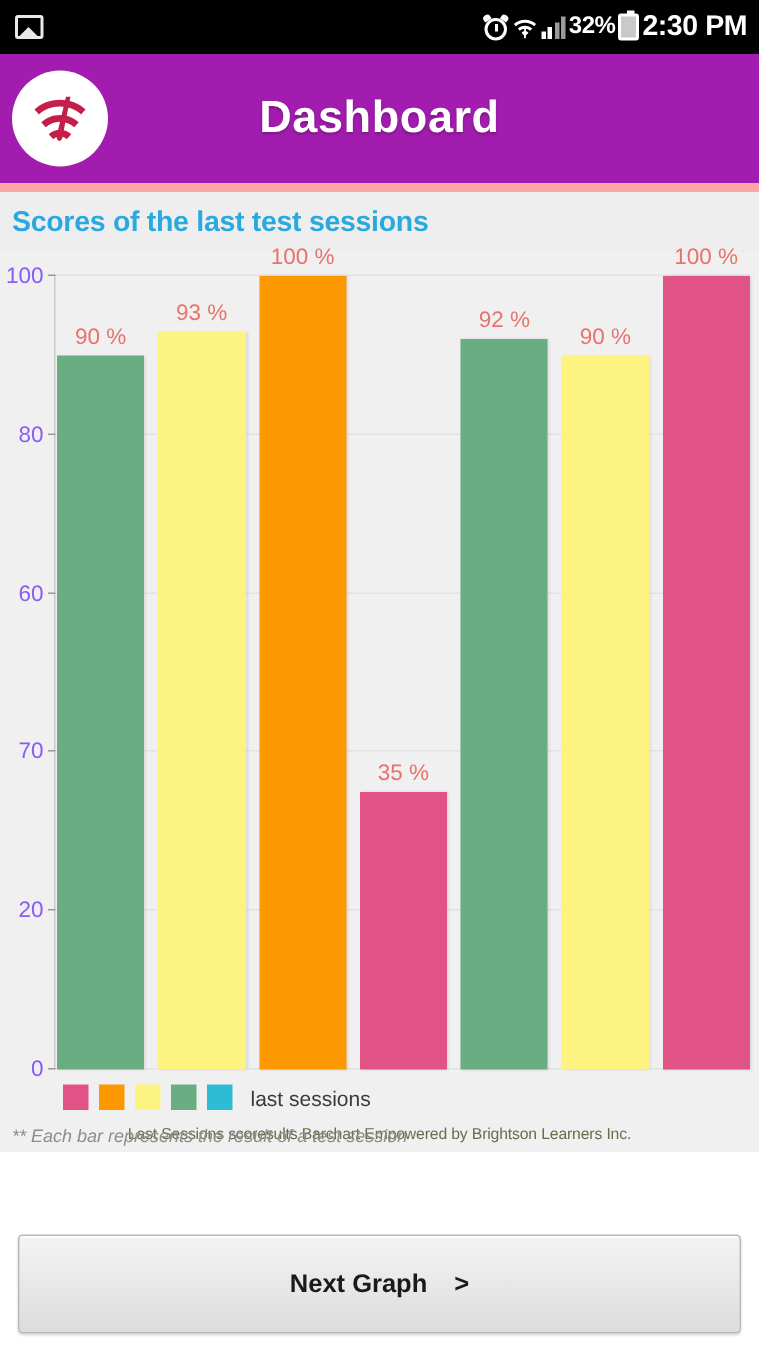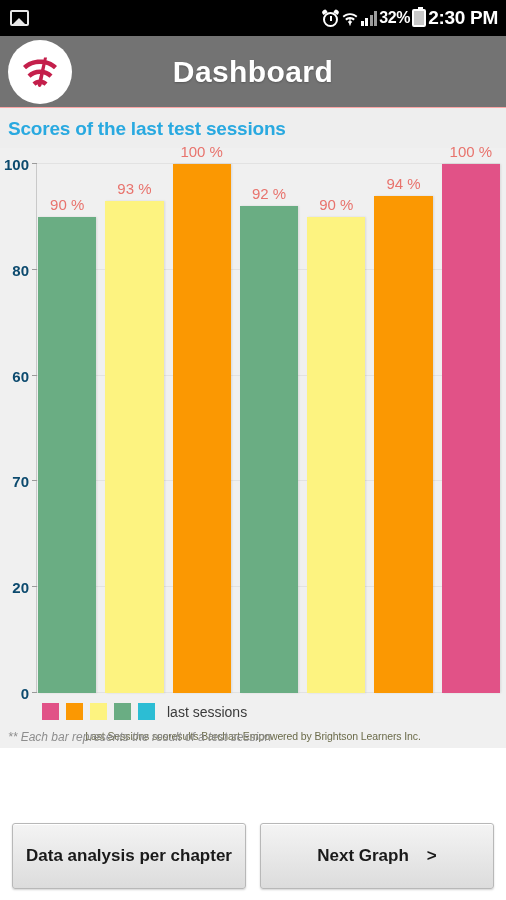--- a/index.html
+++ b/index.html
@@ -59,25 +59,25 @@
     position: relative; background: #c9c9c9;
   }
   .icon-battery::before {
     content: ""; position: absolute; left: 4px; top: -4px;
     width: 5px; height: 3px; background: #fff;
   }
   .sb-time { font-size: 19px; font-weight: bold; letter-spacing: -0.3px; }
 
   
   .appbar {
-    height: 72px; width: 100%;
-    background: #737373;
+    height: 92px; width: 100%;
+    background: #a21caf;
     display: flex; align-items: center;
     position: relative;
-    border-bottom: 1px solid #fca5a5;
+    border-bottom: 6px solid #fca5a5;
   }
   .logo {
     width: 64px; height: 64px; border-radius: 50%;
     background: #ffffff;
     margin-left: 8px;
     display: flex; align-items: center; justify-content: center;
     flex: 0 0 auto;
   }
   .app-title {
     position: absolute; left: 0; right: 0; text-align: center;
@@ -106,21 +106,21 @@
   }
   .gridline {
     position: absolute; left: 0; right: 0; height: 1px; background: #e2e2e2;
   }
   .axis-y {
     position: absolute; left: 0; top: 0; bottom: 0; width: 1px; background: #c9c9c9;
   }
   .tick-label {
     position: absolute; right: 100%; margin-right: 7px;
     transform: translateY(-50%);
-    font-size: 15px; font-weight: bold; color: #0c4a6e;
+    font-size: 15px; font-weight: normal; color: #8b5cf6;
     white-space: nowrap;
     text-align: center;
   }
   .tick-mark {
     position: absolute; left: -4px; width: 5px; height: 1px; background: #9a9a9a;
   }
   .bars {
     position: absolute; left: 2px; right: 0; top: 0; bottom: 0;
     display: flex; align-items: flex-end; gap: 9px;
   }
@@ -254,30 +254,30 @@
         </div>
         <div class="barcol">
           <div class="bar" style="height: 93%; background: rgb(253, 243, 128);"></div>
           <div class="bar-value" style="bottom: calc(93% + 4px); color: rgb(232, 115, 109);">93 %</div>
         </div>
         <div class="barcol">
           <div class="bar" style="height: 100%; background: rgb(251, 152, 2);"></div>
           <div class="bar-value" style="bottom: calc(100% + 4px); color: rgb(232, 115, 109);">100 %</div>
         </div>
         <div class="barcol">
+          <div class="bar" style="height: 35%; background: rgb(225, 82, 135);"></div>
+          <div class="bar-value" style="bottom: calc(35% + 4px); color: rgb(232, 115, 109);">35 %</div>
+        </div>
+        <div class="barcol">
           <div class="bar" style="height: 92%; background: rgb(106, 173, 131);"></div>
           <div class="bar-value" style="bottom: calc(92% + 4px); color: rgb(232, 115, 109);">92 %</div>
         </div>
         <div class="barcol">
           <div class="bar" style="height: 90%; background: rgb(253, 243, 128);"></div>
           <div class="bar-value" style="bottom: calc(90% + 4px); color: rgb(232, 115, 109);">90 %</div>
-        </div>
-        <div class="barcol">
-          <div class="bar" style="height: 94%; background: rgb(251, 152, 2);"></div>
-          <div class="bar-value" style="bottom: calc(94% + 4px); color: rgb(232, 115, 109);">94 %</div>
         </div>
         <div class="barcol">
           <div class="bar" style="height: 100%; background: rgb(225, 82, 135);"></div>
           <div class="bar-value" style="bottom: calc(100% + 4px); color: rgb(232, 115, 109);">100 %</div>
         </div>
       </div>
   </div>
   <div class="watermark">Last Sessions scoresults Barchart  Empowered by Brightson Learners Inc.</div>
   <div class="legend" id="legend">
       <span class="sw" style="background: rgb(225, 82, 135);"></span>
@@ -285,19 +285,16 @@
       <span class="sw" style="background: rgb(253, 243, 128);"></span>
       <span class="sw" style="background: rgb(106, 173, 131);"></span>
       <span class="sw" style="background: rgb(44, 189, 212);"></span>
     <span class="legend-label">last sessions</span>
   </div>
   <div class="note">** Each bar represents the result of a test session</div>
 </div>
 
 <div class="buttonbar">
   <button class="btn">
-    <span>Data analysis per chapter</span>
-  </button>
-  <button class="btn">
     <span>Next Graph</span>
     <span class="chev">&gt;</span>
   </button>
 </div>
 
 </body></html>

